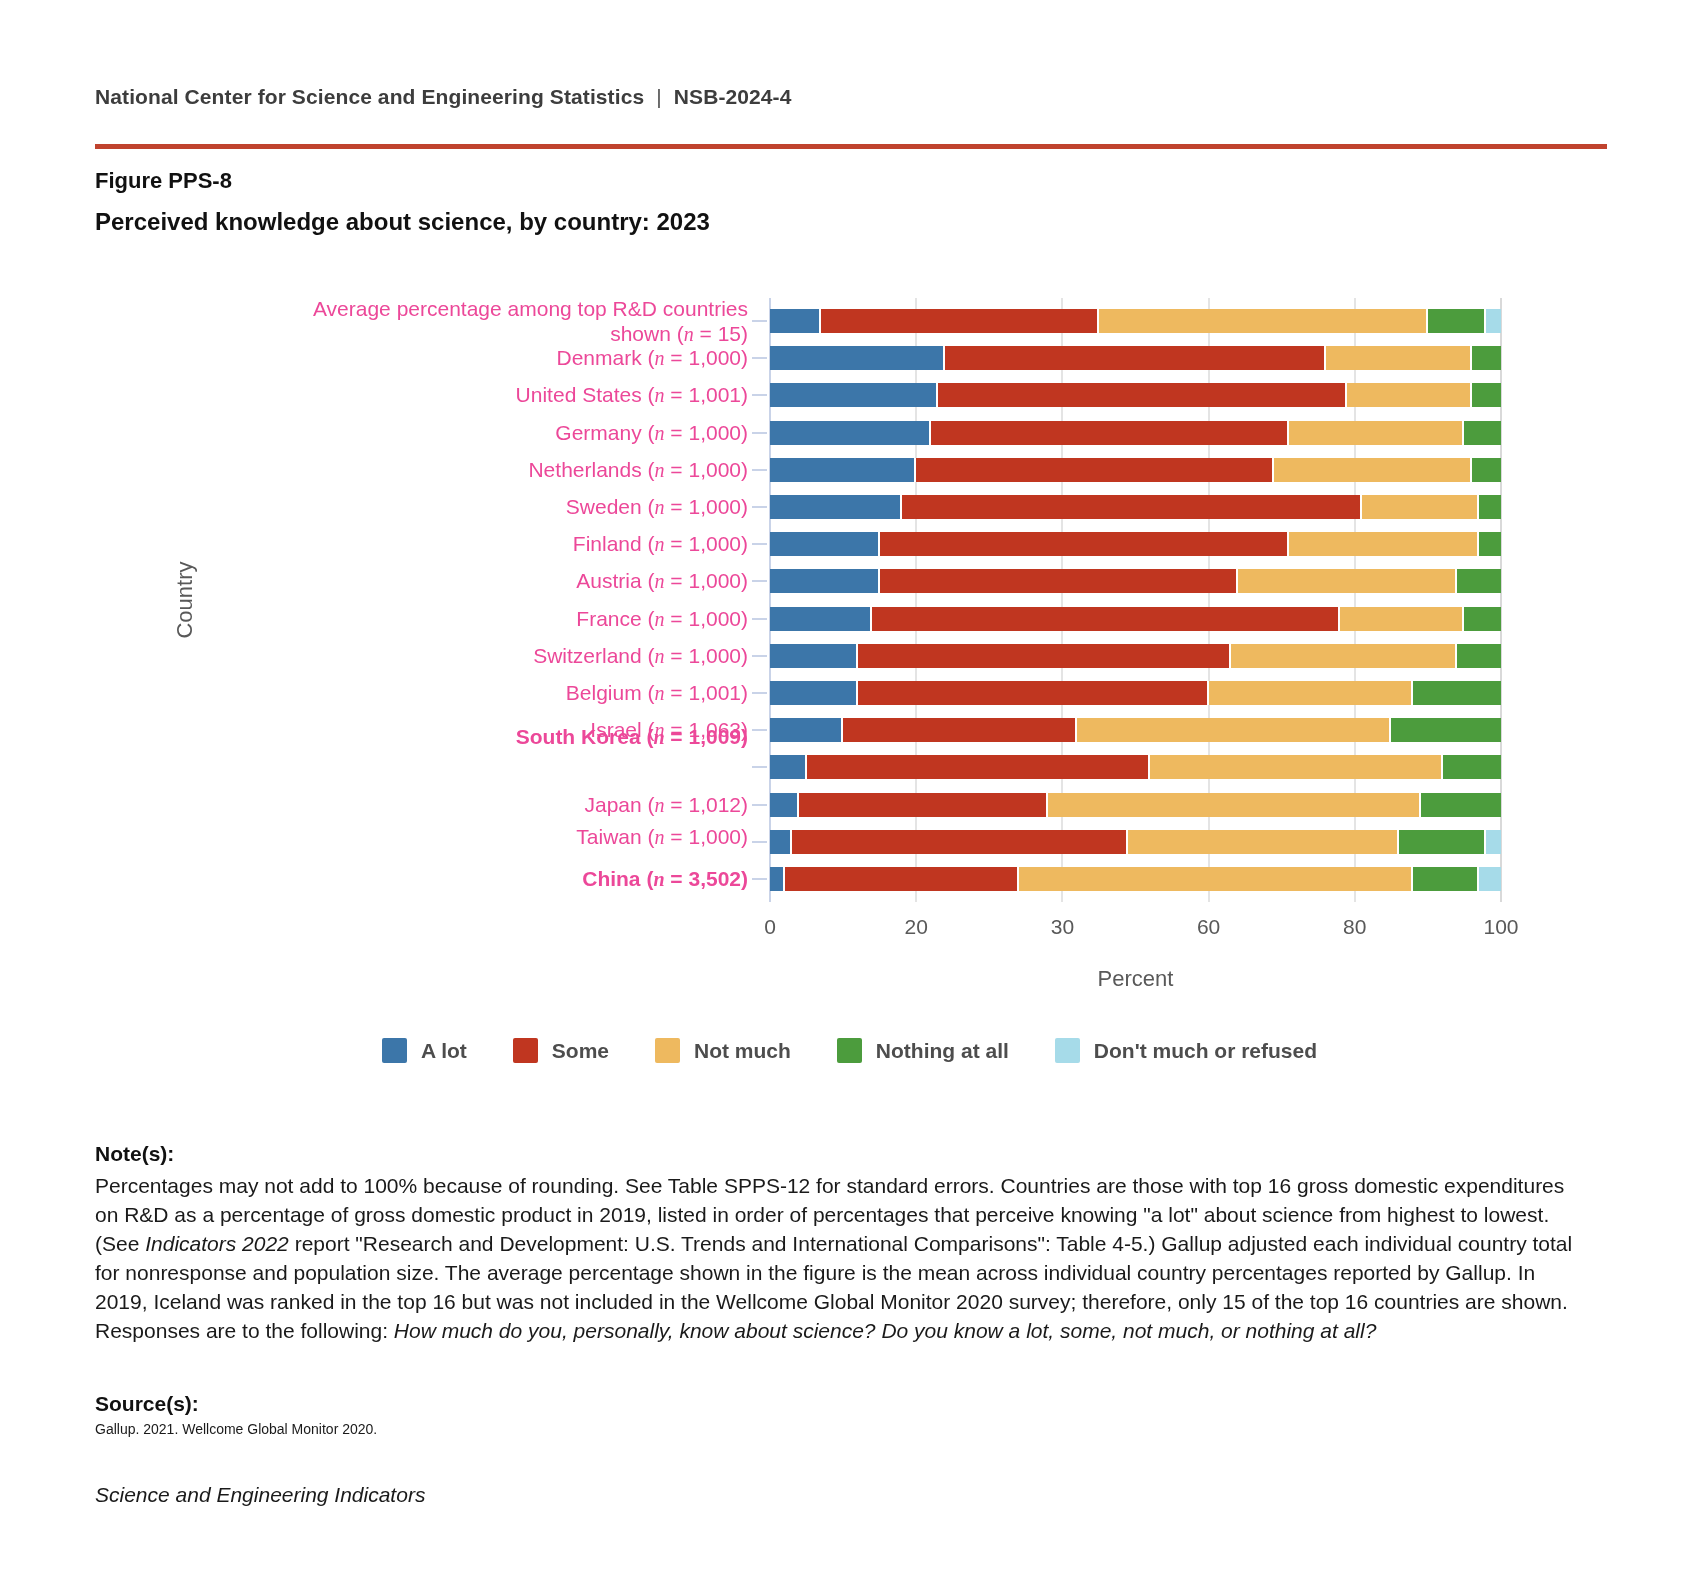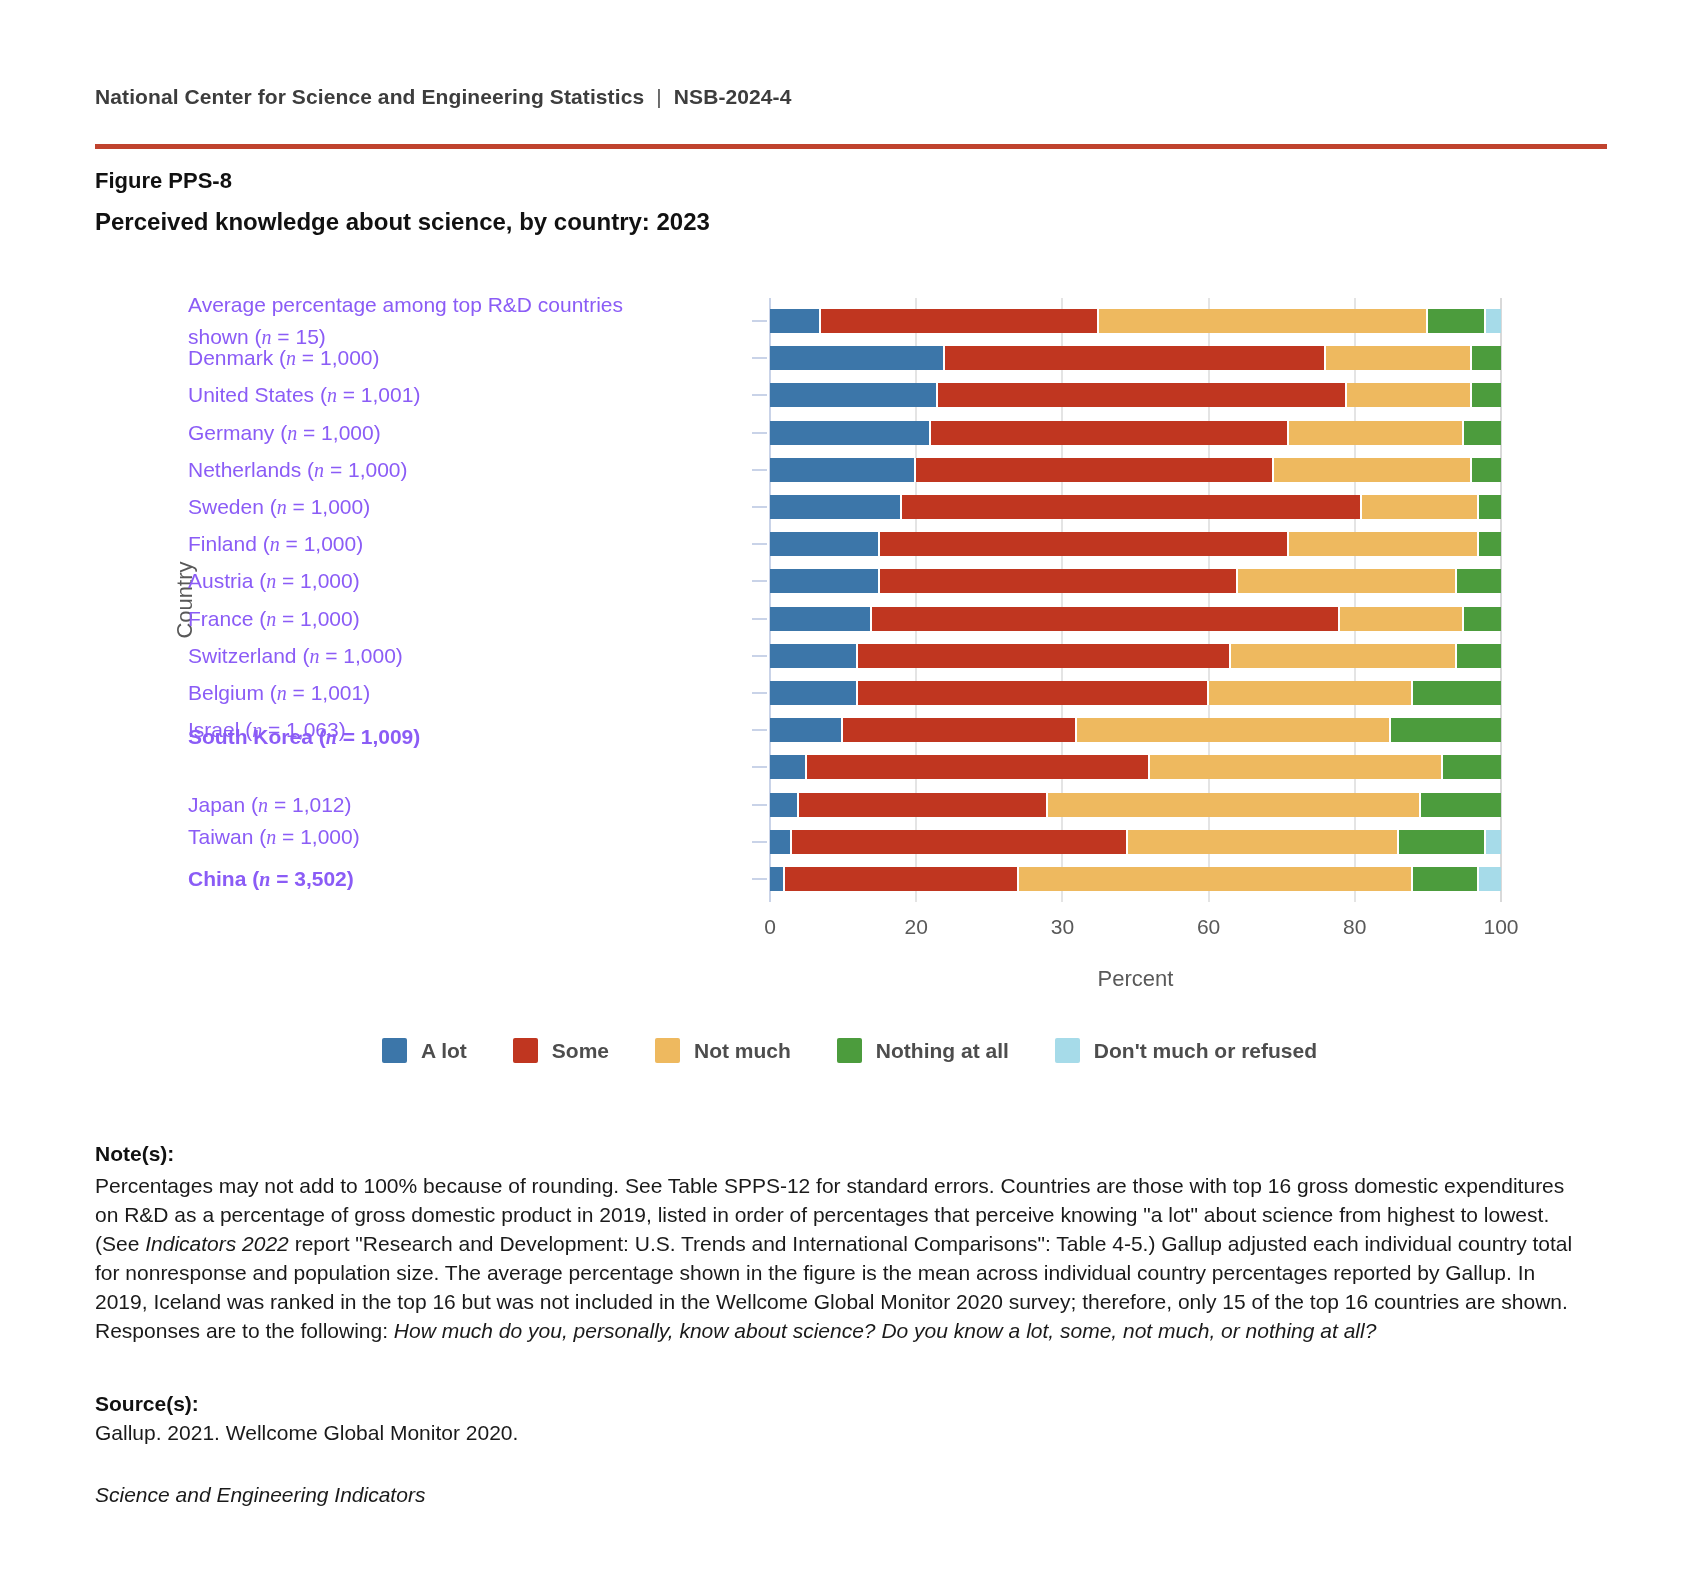--- a/index.html
+++ b/index.html
@@ -15,39 +15,39 @@
   .figlabel{left:95px;top:168px;font-size:22px;font-weight:bold;color:#111;}
   .figtitle{left:95px;top:208px;font-size:24px;font-weight:bold;color:#111;}
   
   #plot{left:770px;top:298px;width:731px;height:604px;}
   .gridline{position:absolute;top:0;height:604px;width:2px;background:#e4e4e4;}
   .gridline.zero{background:#c9d3e8;}
   .gridline.end{background:#d9d9d9;}
   .row-bar{position:absolute;height:24px;display:flex;z-index:2;}
   .seg{height:100%;box-sizing:border-box;}
   .seg.gap{border-right:2px solid #fff;}
-  .rowlabel{position:absolute;right:951px;width:560px;
-    font-size:21px;line-height:32px;color:#8b5cf6;transform:translateY(-50%);}
+  .rowlabel{position:absolute;right:951px;width:560px;text-align:right;
+    font-size:21px;line-height:25px;color:#ec4899;transform:translateY(-50%);}
   .rowlabel i{font-family:"Liberation Serif", serif;font-style:italic;font-size:20px;}
   .tickstub{position:absolute;width:15px;height:2px;background:#c9d3e8;left:752px;}
   .xtick{position:absolute;top:915px;width:80px;margin-left:-40px;text-align:center;
     font-size:21px;color:#595959;}
   .xaxis-title{left:770px;top:966px;width:731px;text-align:center;font-size:22px;color:#595959;}
   .yaxis-title{left:100px;top:520px;width:170px;height:160px;font-size:22px;color:#595959;
     transform:rotate(-90deg);transform-origin:center center;text-align:center;line-height:160px;}
   
   #legend{left:0;top:1038px;width:1699px;display:flex;justify-content:center;gap:46px;}
   .leg-item{display:flex;align-items:center;gap:14px;}
   .leg-swatch{width:25px;height:25px;border-radius:2px;}
   .leg-label{font-size:21px;font-weight:bold;color:#4d4d4d;}
   
   .notes-head{left:95px;top:1142px;font-size:21px;font-weight:bold;color:#111;}
   .notes-body{left:95px;top:1171px;width:1498px;font-size:21px;line-height:29px;color:#1a1a1a;}
   .src-head{left:95px;top:1392px;font-size:21px;font-weight:bold;color:#111;}
-  .src-body{left:95px;top:1421px;font-size:21px;color:#1a1a1a;}
+  .src-body{left:95px;top:1421px;font-size:14px;color:#1a1a1a;}
   .sei{left:95px;top:1483px;font-size:21px;font-style:italic;color:#1a1a1a;}
 </style>
 </head>
 <body>
 
 <div class="abs hdr">
   <span>National Center for Science and Engineering Statistics</span><span class="sep">|</span><span>NSB-2024-4</span>
 </div>
 <div class="abs rule"></div>
 

